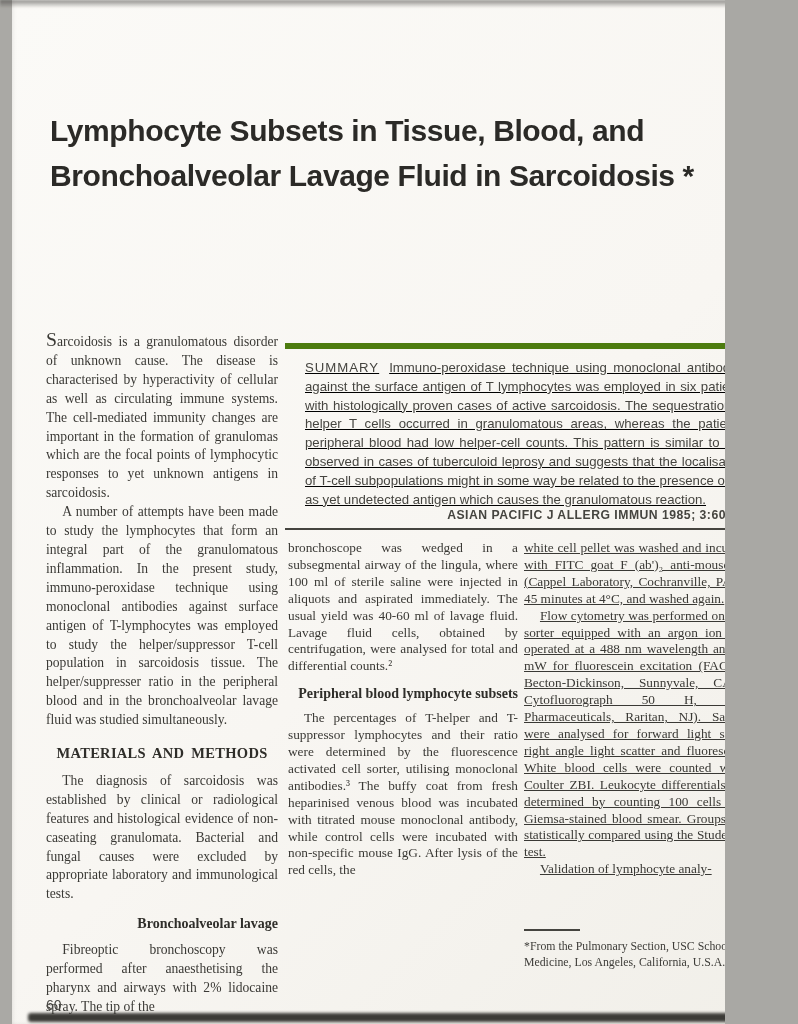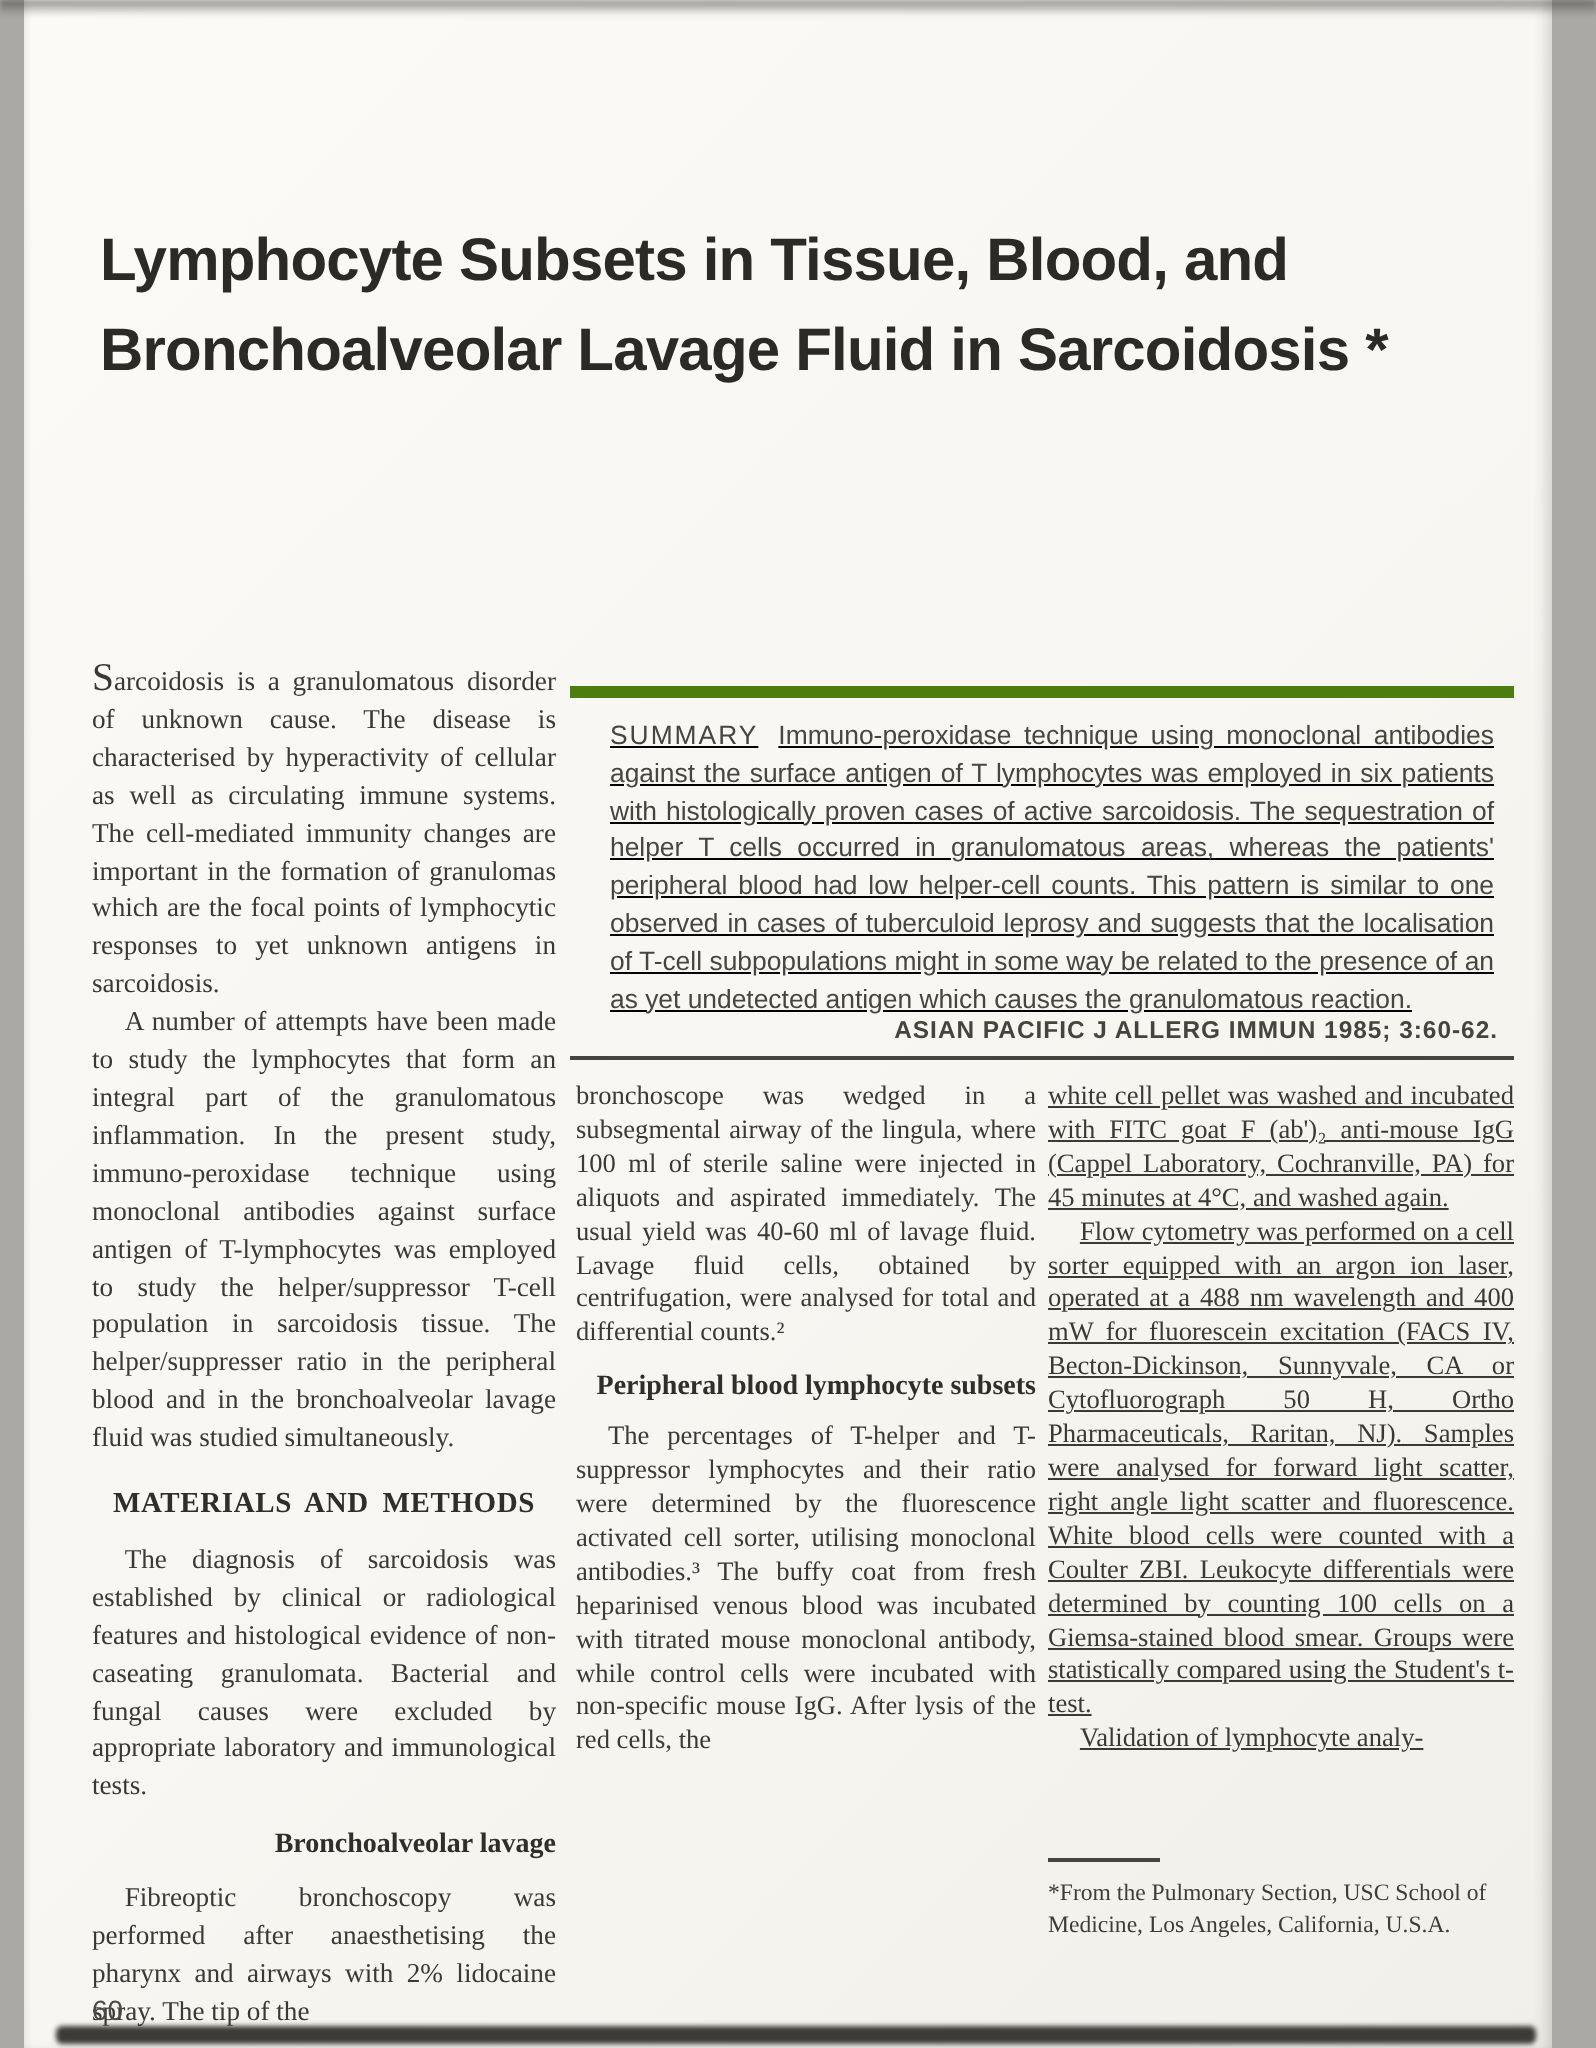--- a/index.html
+++ b/index.html
@@ -3,21 +3,21 @@
 <meta charset="utf-8">
 <style>
   html,body { margin:0; padding:0; }
   body {
     background:#a9a8a4;
     font-family:"Liberation Serif", serif;
     -webkit-font-smoothing:antialiased;
   }
   .scan {
     position:relative;
-    width:798px; height:1024px;
+    width:725px; height:1024px;
     background:#aaa9a5;
     overflow:hidden;
   }
   .sheet {
     position:absolute; left:12px; top:0; width:764px; height:1024px;
     background:linear-gradient(135deg,#fbfaf7 0%,#f8f6f2 55%,#f1efe9 100%);
     box-shadow:inset -6px 0 8px -4px rgba(0,0,0,0.18), inset 3px 0 5px -3px rgba(0,0,0,0.12);
   }
   .scan-edge-top {
     position:absolute; top:0; left:0; width:798px; height:8px;

